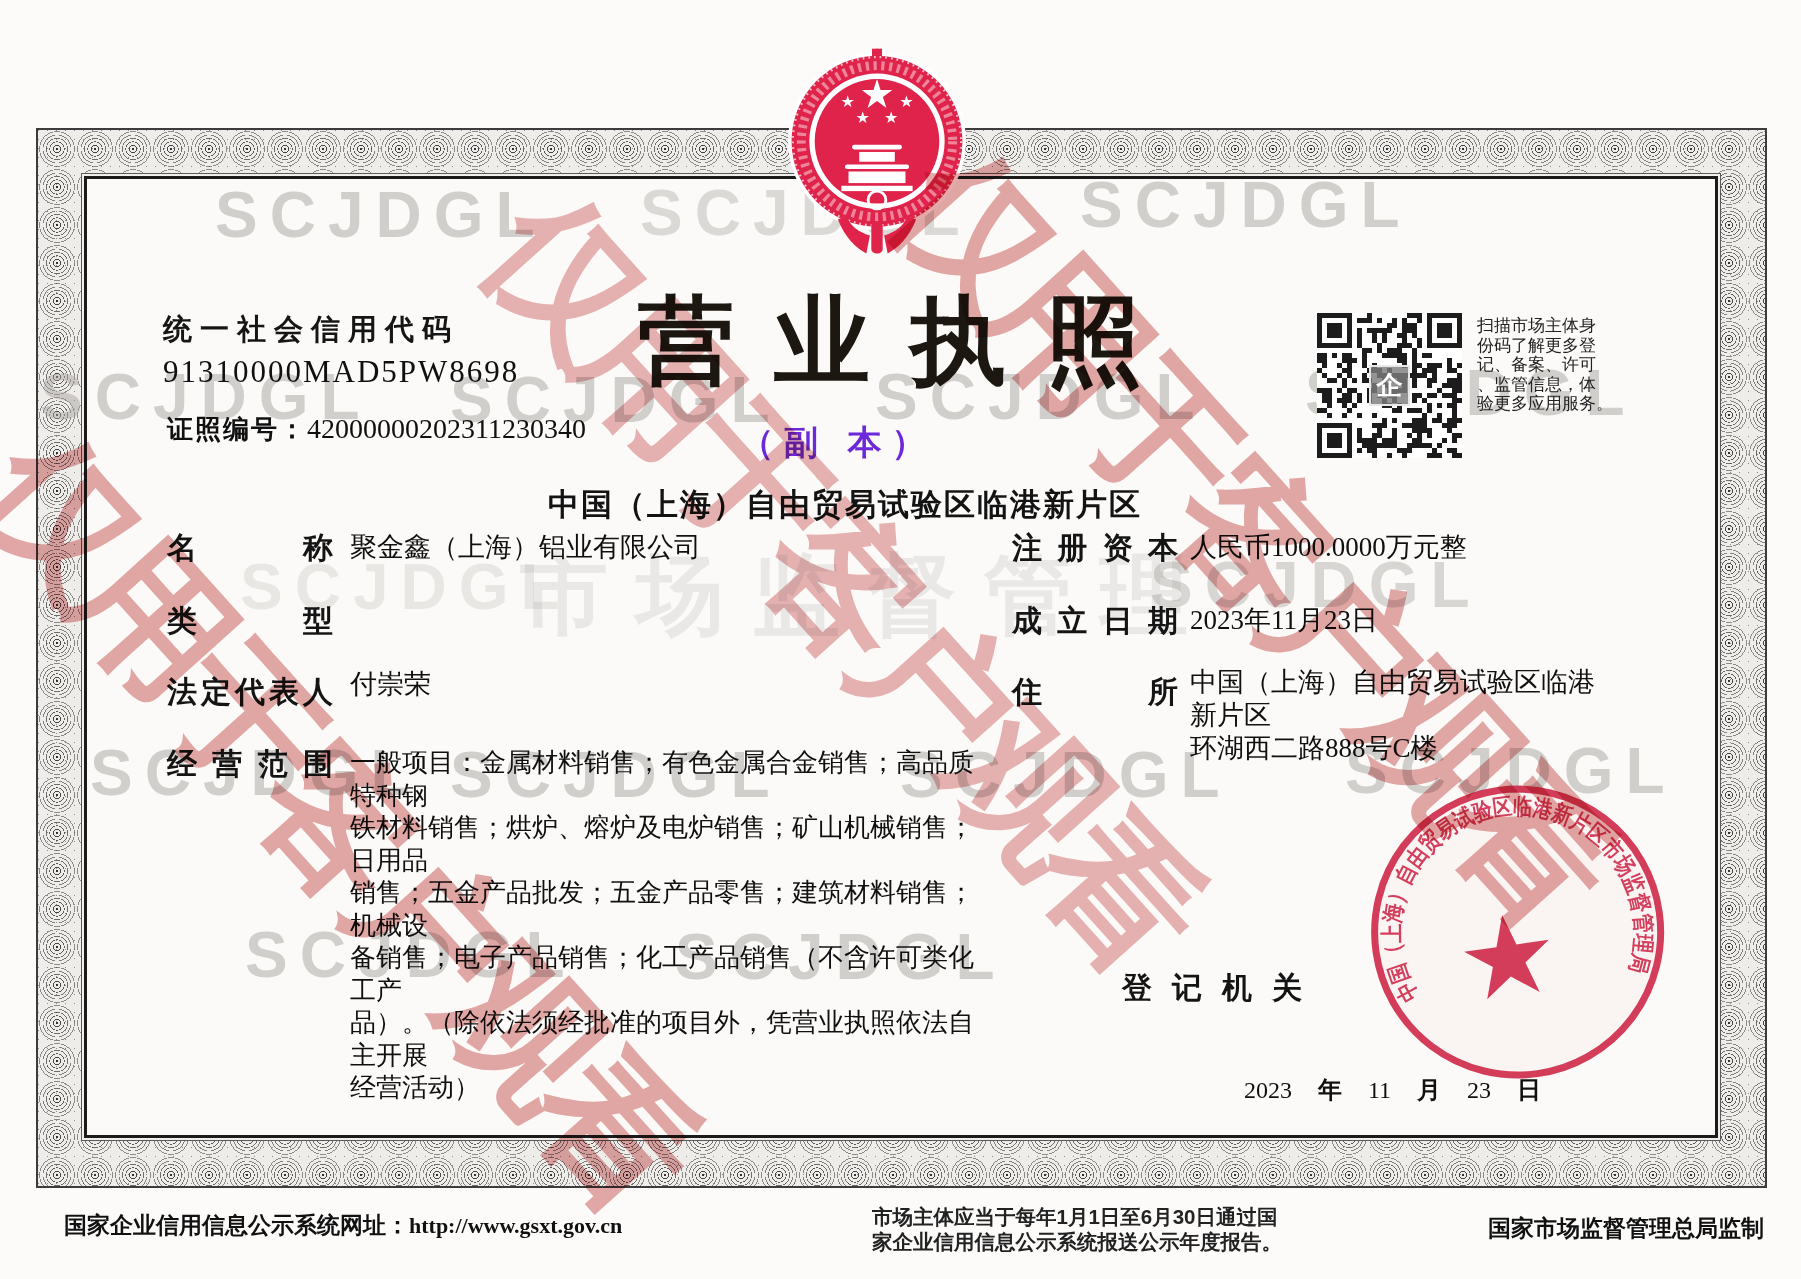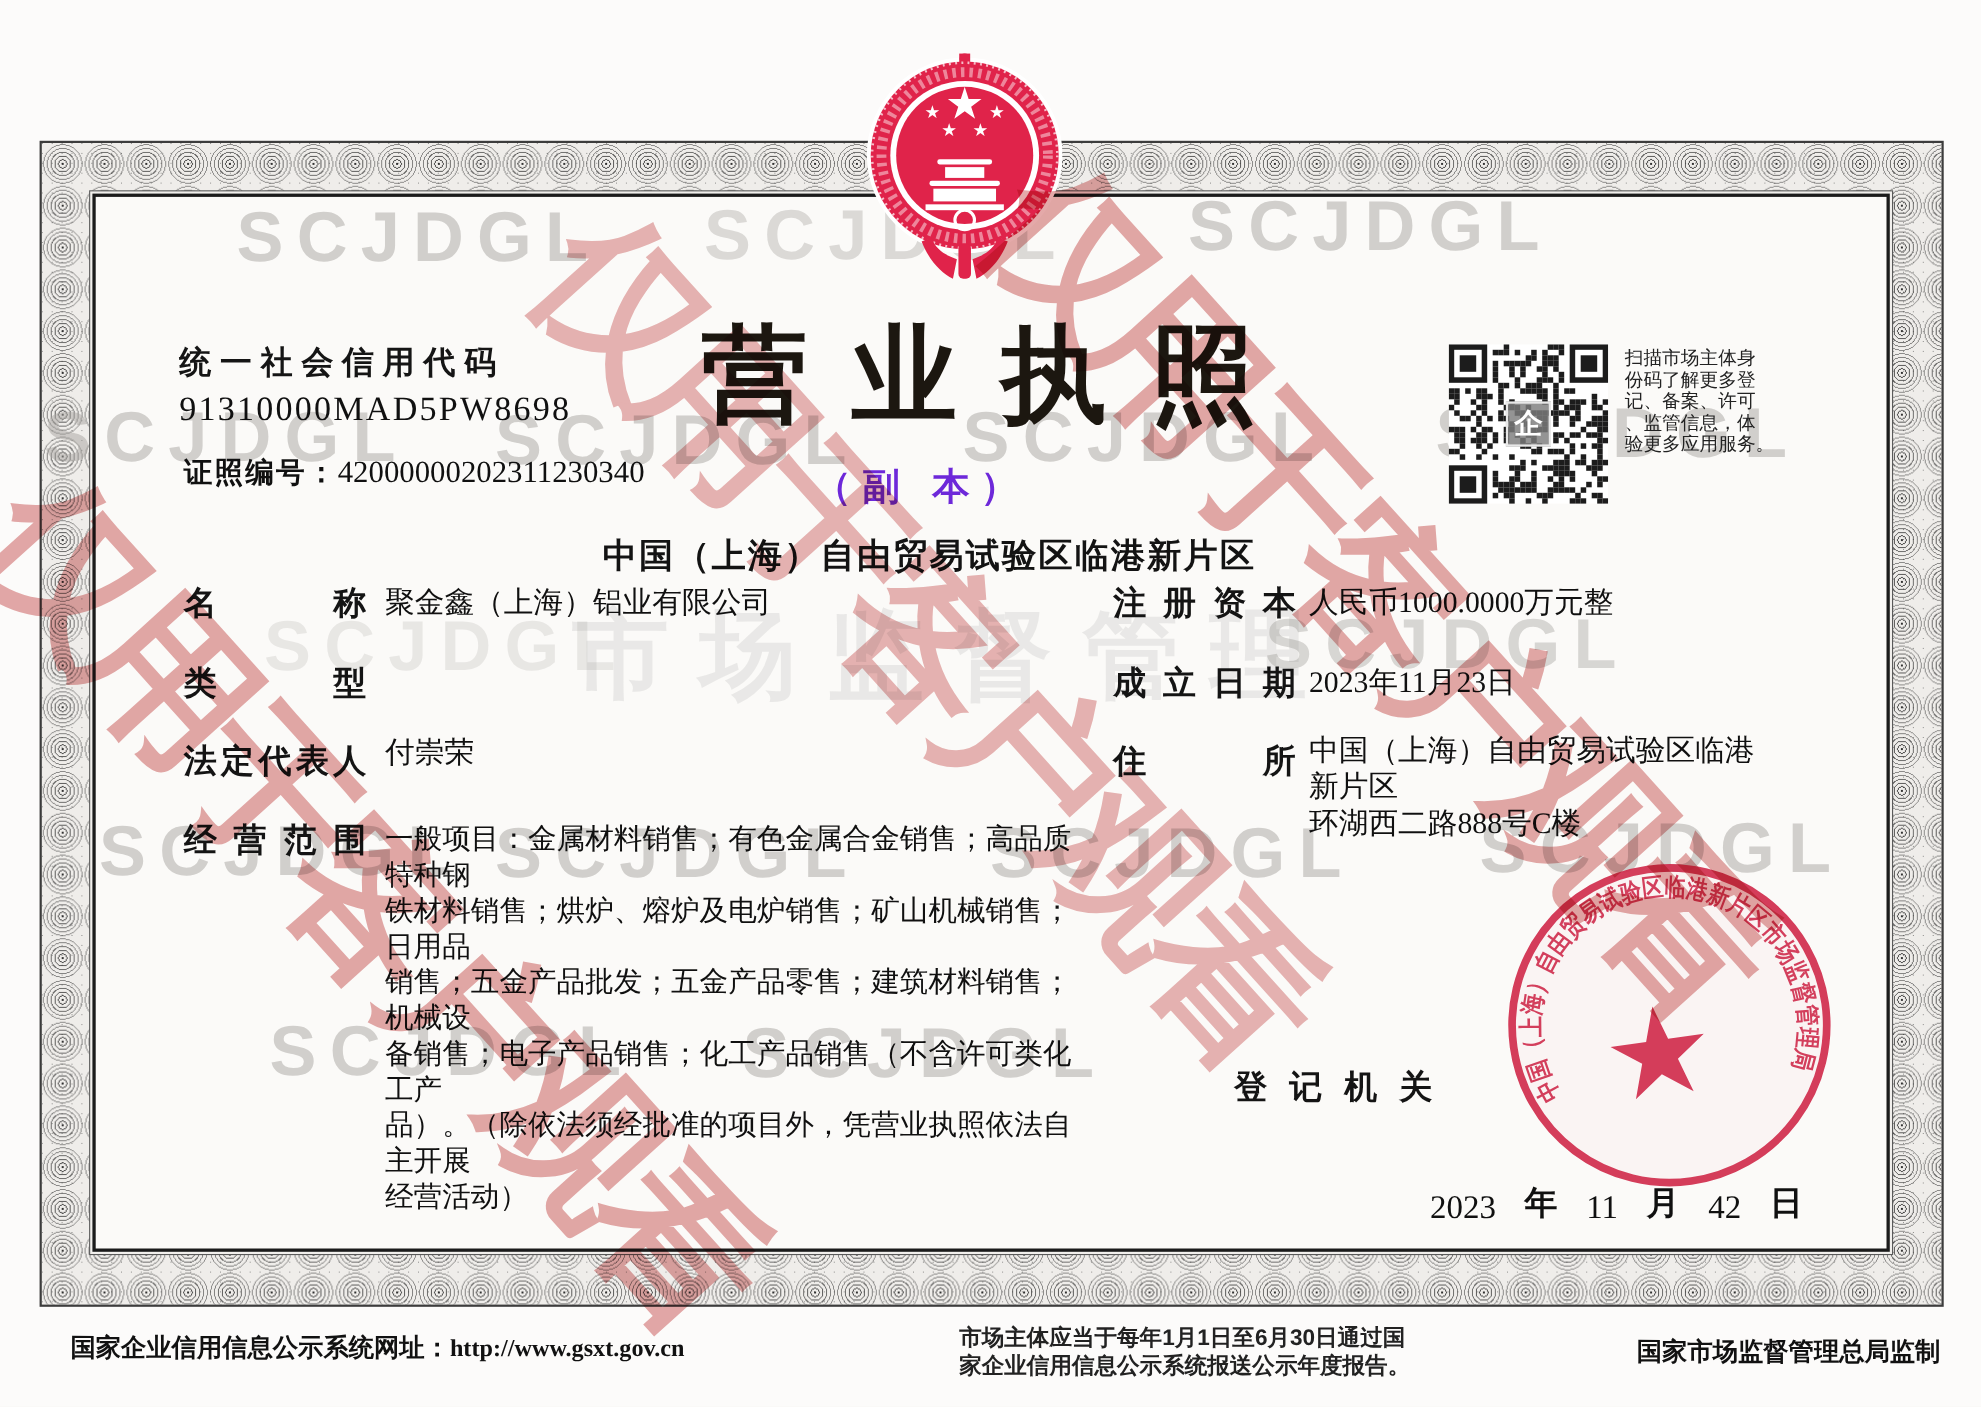--- a/index.html
+++ b/index.html
@@ -50,21 +50,21 @@
     text-align:justify;text-align-last:justify;}
   .flabel.w-l{width:166px;}
   .flabel.w-r{width:166px;}
   .fvalue{font-family:"Liberation Serif",serif;font-size:27px;color:#101010;line-height:33px;}
   .row-l-label{left:167px;}
   .row-l-value{left:350px;width:620px;}
   .row-r-label{left:1012px;}
   .row-r-value{left:1190px;width:430px;}
   .scope-value{left:350px;top:747px;width:640px;font-size:26px;line-height:32.5px;}
   .authority-label{left:1122px;top:968px;font-size:30px;font-weight:bold;letter-spacing:20px;color:#141414;white-space:nowrap;}
-  .date-line{left:1300px;top:1074px;font-size:30px;color:#101010;display:flex;align-items:flex-end;z-index:2;}
+  .date-line{left:1244px;top:1074px;font-size:24px;color:#101010;display:flex;align-items:center;z-index:2;}
   .date-line .num{font-family:"Liberation Serif",serif;margin-right:26px;}
   .date-line .unit{font-weight:bold;margin-right:26px;}
   
   .qr-wrap{left:1317px;top:313px;width:145px;height:145px;z-index:2;}
   .qr-center{position:absolute;left:52px;top:52px;width:41px;height:41px;background:rgba(125,125,125,.82);
     border:2px solid #e8e8e8;box-sizing:border-box;color:#fff;font-size:26px;font-weight:bold;
     display:flex;align-items:center;justify-content:center;}
   .qr-caption{left:1477px;top:316px;width:200px;font-size:17px;font-weight:normal;line-height:19.5px;
     color:#222;z-index:2;}
   
@@ -489,21 +489,21 @@
       </text>
       <polygon fill="#d0294a" points="142,141 152.1,172.1 184.8,172.1 158.4,191.3 168.5,222.4 142,203.2 115.5,222.4 125.6,191.3 99.2,172.1 131.9,172.1"></polygon>
     </svg>
   </div>
 
   <div class="abs date-line">
     <span class="num">2023</span>
     <span class="unit">年</span>
     <span class="num">11</span>
     <span class="unit">月</span>
-    <span class="num">42</span>
+    <span class="num">23</span>
     <span class="unit">日</span>
   </div>
 
   <div class="abs footer-site">
     <span class="lab">国家企业信用信息公示系统网址：</span><span class="url">http://www.gsxt.gov.cn</span>
   </div>
   <div class="abs footer-notice preline">市场主体应当于每年1月1日至6月30日通过国
 家企业信用信息公示系统报送公示年度报告。</div>
   <div class="abs footer-issuer">国家市场监督管理总局监制</div>
 

